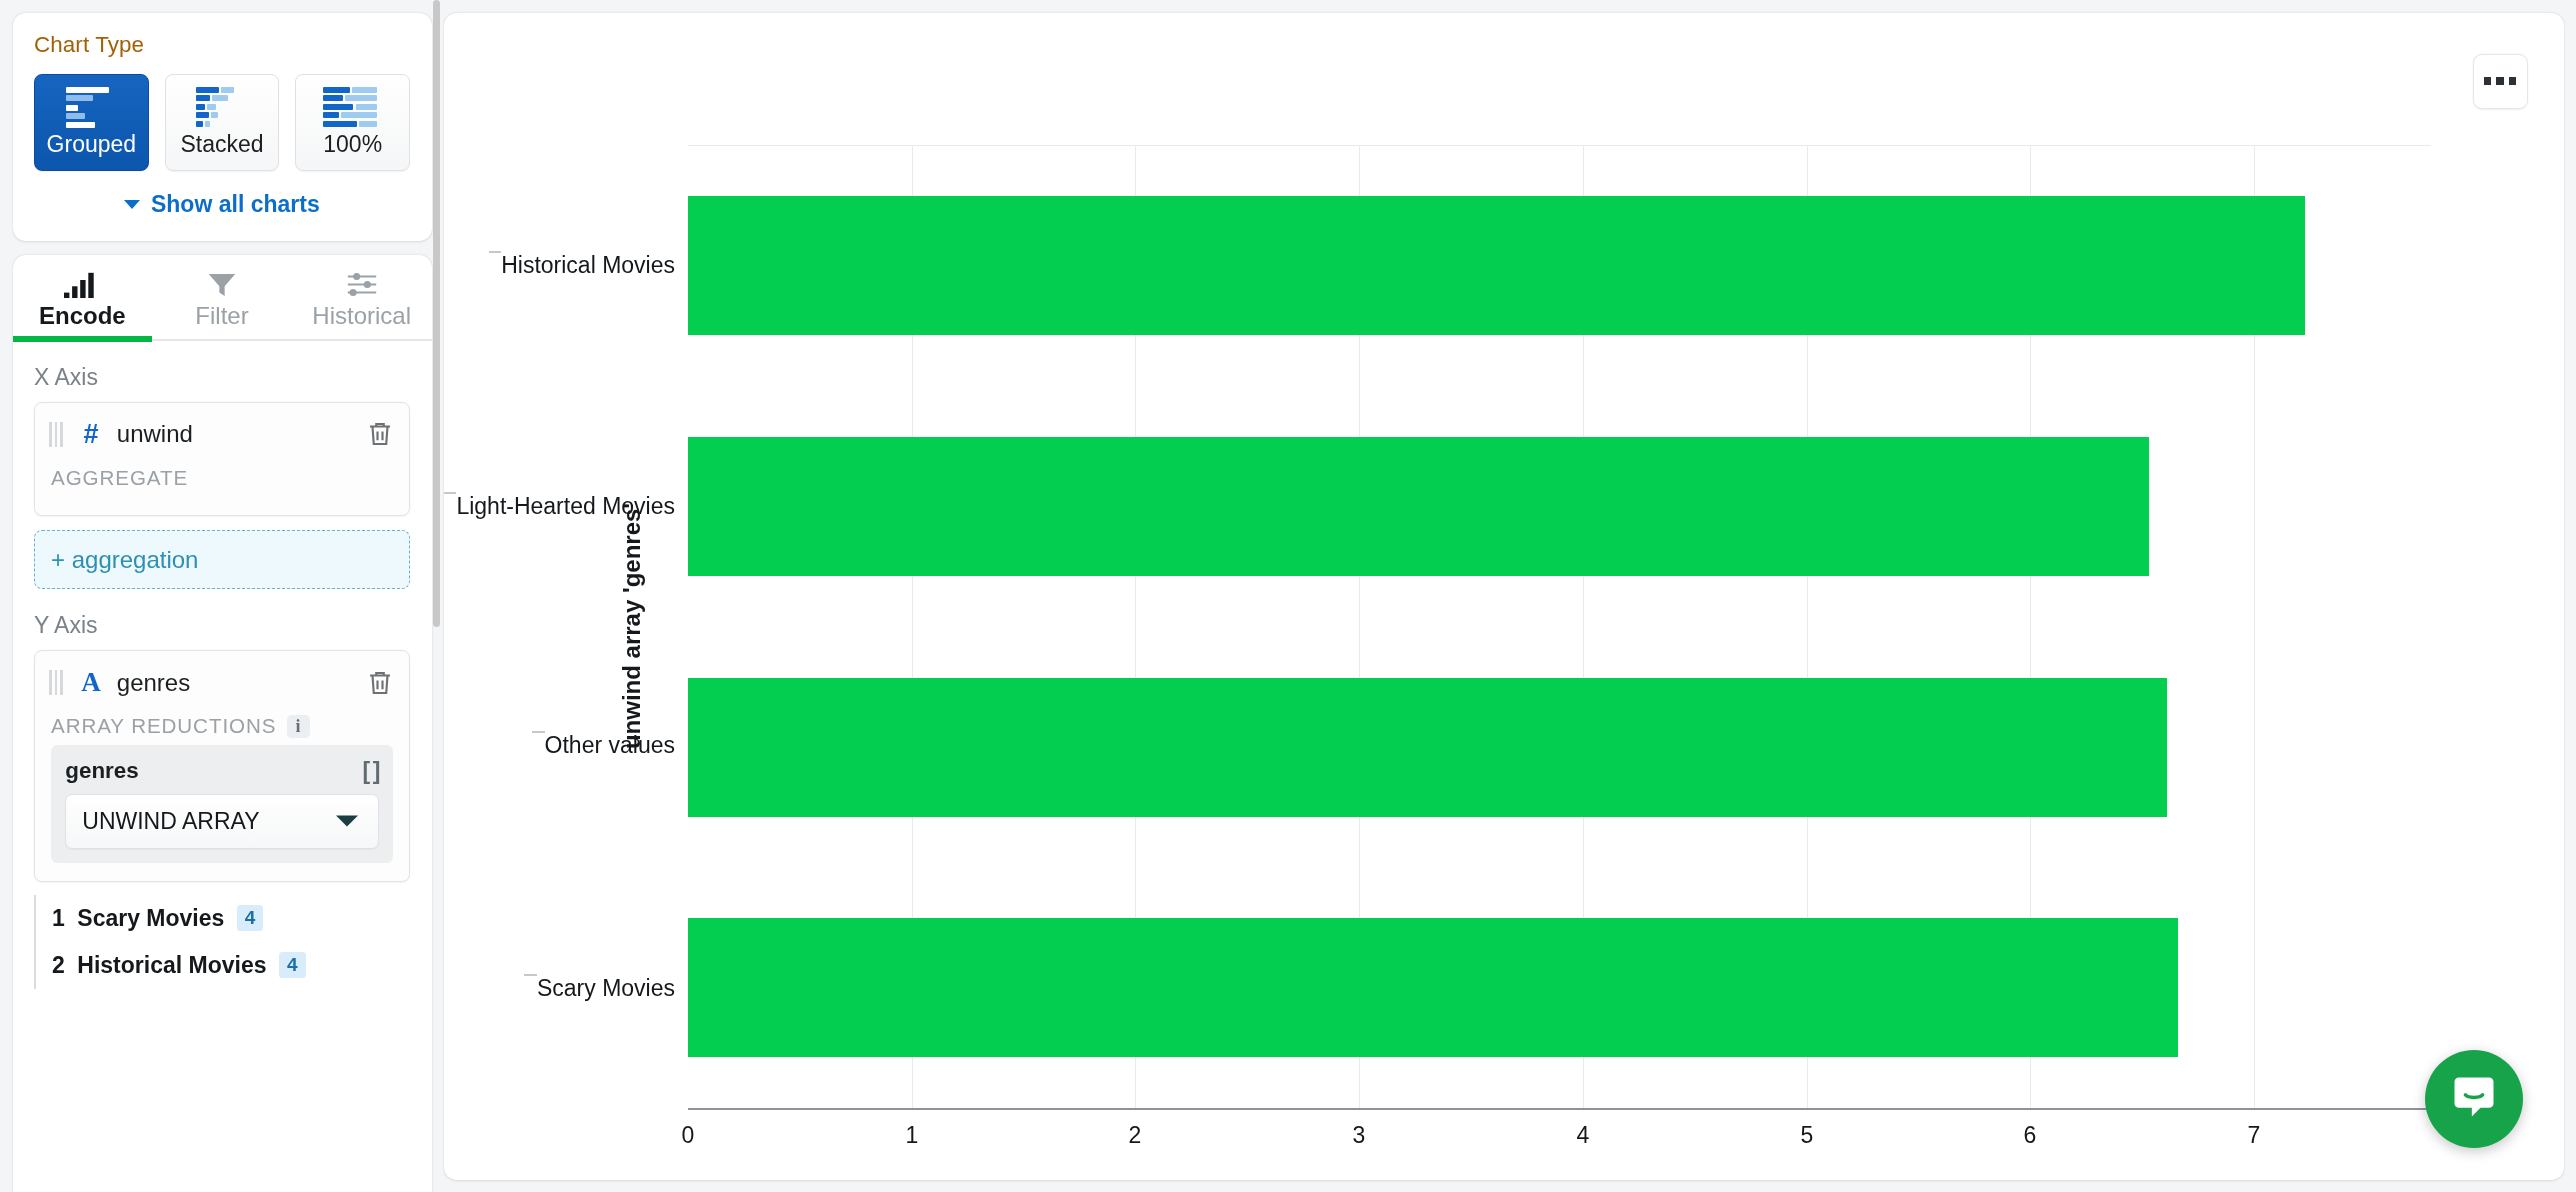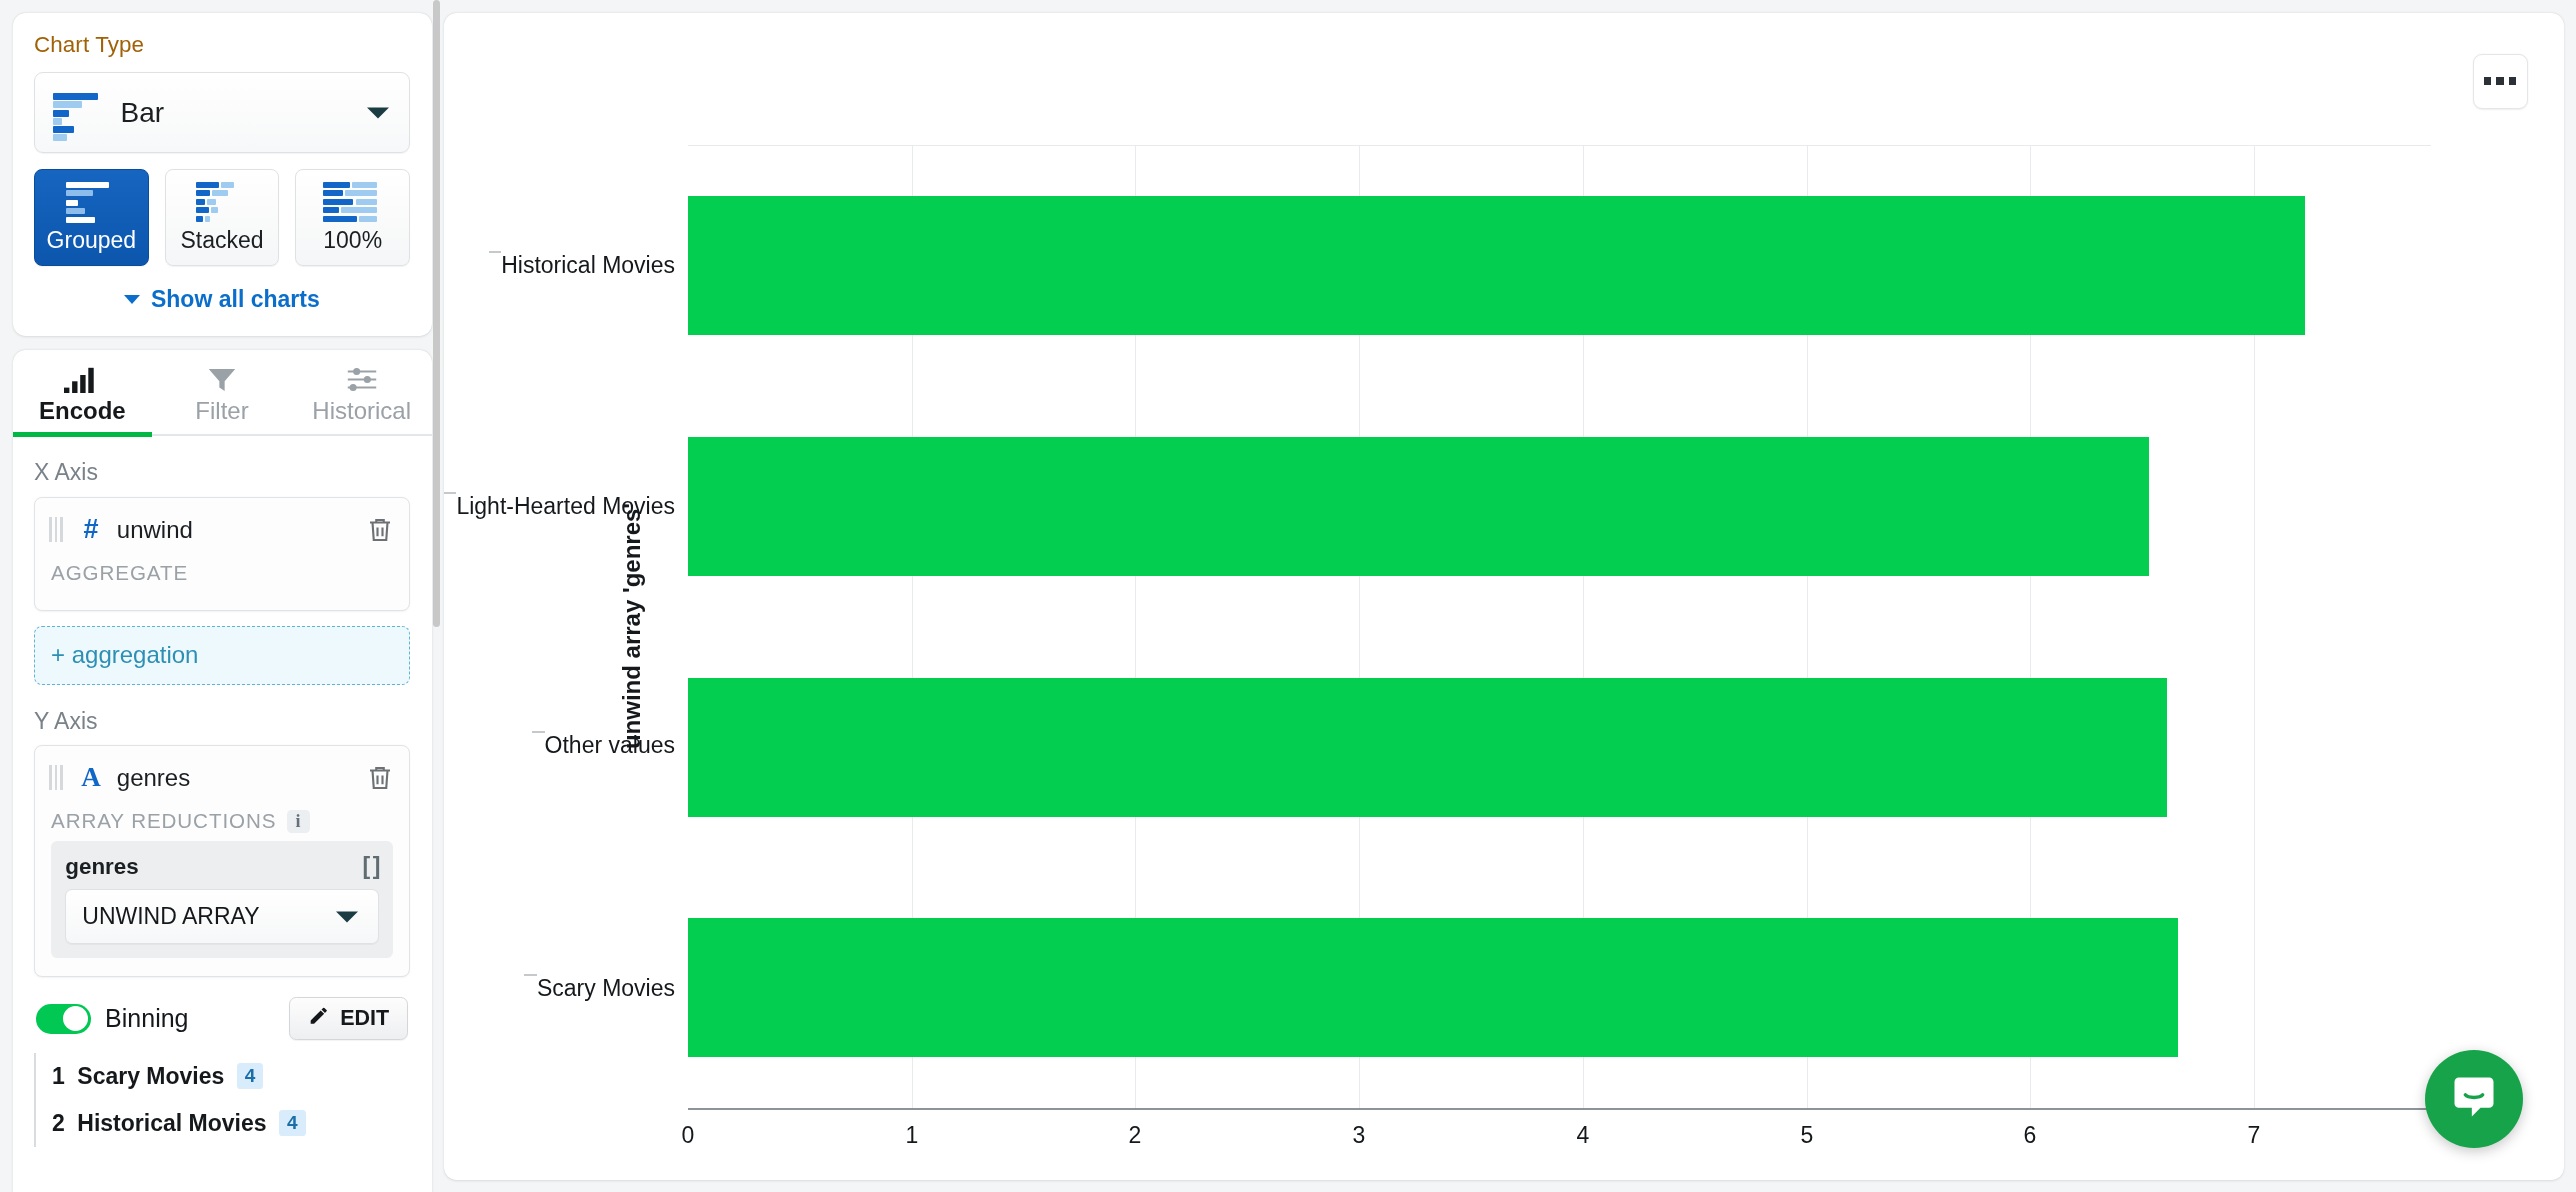--- a/index.html
+++ b/index.html
@@ -232,32 +232,20 @@
 </head>
 <body>
 
 <div class="app">
 
   <div class="sidebar">
 
     <div class="panel chart-type-panel">
       <div class="section-label">Chart Type</div>
 
-      <div class="ct-select">
-        <span class="icon-bar">
-          <span class="mb" style="left:1.8px;top:1.8px;width:45px;background:#1266c7;"></span>
-          <span class="mb" style="left:1.8px;top:9.8px;width:29px;background:#9ecbef;"></span>
-          <span class="mb" style="left:1.8px;top:19px;width:16px;background:#1266c7;"></span>
-          <span class="mb" style="left:1.8px;top:27px;width:9px;background:#9ecbef;"></span>
-          <span class="mb" style="left:1.8px;top:35px;width:21.5px;background:#1266c7;"></span>
-          <span class="mb" style="left:1.8px;top:43px;width:14.3px;background:#9ecbef;"></span>
-        </span>
-        <span class="label">Bar</span>
-        <span class="caret"></span>
-      </div>
 
       <div class="ct-modes">
         <div class="ct-mode active">
           <span class="glyph">
             <span class="mb" style="left:7.2px;top:0px;width:43px;background:#ffffff;"></span>
             <span class="mb" style="left:7.2px;top:8px;width:27px;background:#8fbdeb;"></span>
             <span class="mb" style="left:7.2px;top:18px;width:12.5px;background:#ffffff;"></span>
             <span class="mb" style="left:7.2px;top:26px;width:19.7px;background:#8fbdeb;"></span>
             <span class="mb" style="left:7.2px;top:35px;width:29px;background:#ffffff;"></span>
           </span>
@@ -391,34 +379,20 @@
               <span class="nm">genres</span>
               <span class="brackets">[ ]</span>
             </div>
             <div class="select-box">
               <span>UNWIND ARRAY</span>
               <span class="caret"></span>
             </div>
           </div>
         </div>
 
-        <div class="binning-row">
-          <span class="toggle">
-              <span class="knob"></span>
-            </span>
-          <span class="binning-label">Binning</span>
-          <span class="edit-btn">
-            <span>
-              <svg width="21.5" height="21.5" viewBox="0 0 24 24" fill="#15191c">
-                  <path d="M3 17.2V21h3.8L18 9.8 14.2 6 3 17.2zM20.7 7.1a1 1 0 000-1.4l-2.4-2.4a1 1 0 00-1.4 0l-1.8 1.8L18.9 8.9l1.8-1.8z"></path>
-                </svg>
-            </span>
-            <span>EDIT</span>
-          </span>
-        </div>
 
         <div class="bin-list">
           <div class="bin-item">
             <span class="bin-idx">1</span>
             <span class="bin-name">Scary Movies</span>
             <span class="bin-count">4</span>
           </div>
           <div class="bin-item">
             <span class="bin-idx">2</span>
             <span class="bin-name">Historical Movies</span>

